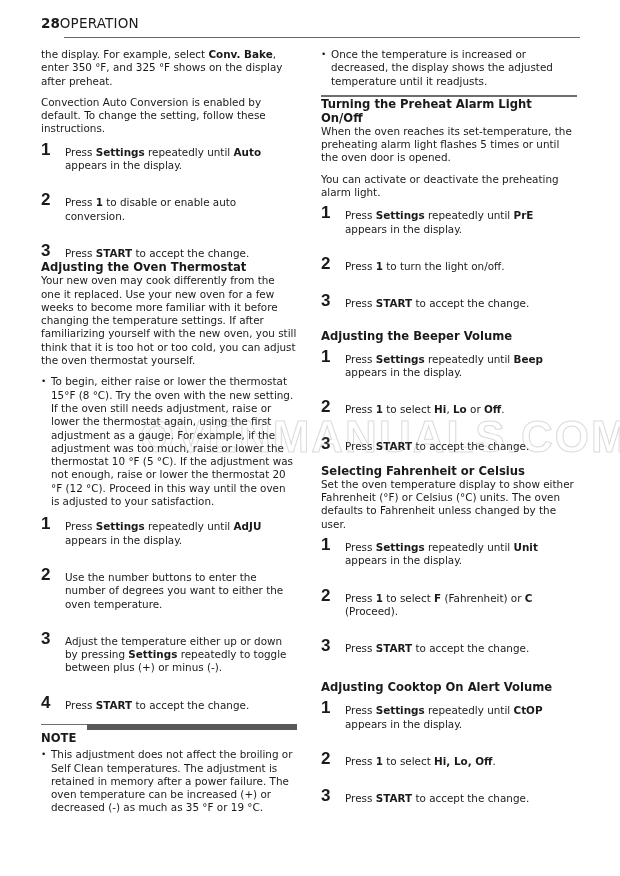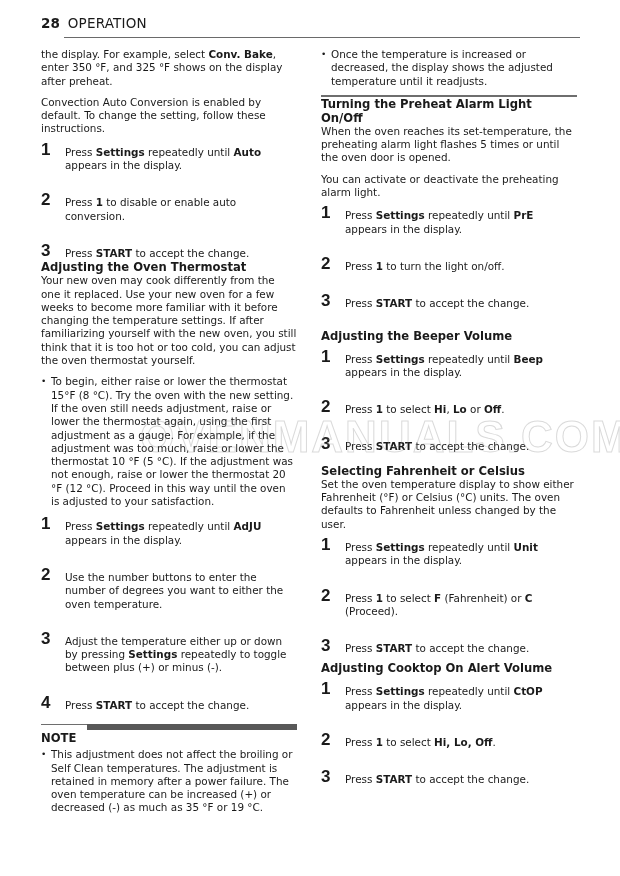--- a/index.html
+++ b/index.html
@@ -1,20 +1,20 @@
 <!DOCTYPE html>
 <html><head>
 <meta charset="utf-8">
 <style>
   * { margin: 0; padding: 0; box-sizing: border-box; }
   html, body { width: 620px; height: 876px; background: #ffffff; overflow: hidden; }
   body { position: relative; font-family: "DejaVu Sans", "Liberation Sans", sans-serif; color: #1a1a1a; }
   .header { position: absolute; left: 41px; top: 15px; font-size: 13.5px; }
   .header .pnum { font-weight: bold; }
-  .header .sect { margin-left: 8px; letter-spacing: 0.2px; text-align: center; }
+  .header .sect { margin-left: 0; letter-spacing: 0.2px; text-align: center; }
   .header-rule { position: absolute; left: 64px; right: 40px; top: 37px; height: 1px; background: #6a6a6a; }
   .col { position: absolute; top: 48px; width: 256px; font-size: 10.4px; line-height: 13.3px; }
   .col.left { left: 41px; }
   .col.right { left: 321px; }
   p { margin-bottom: 8px; }
   .h { font-weight: bold; font-size: 11.6px; line-height: 14px; }
   b { font-weight: bold; }
   .step { position: relative; padding-left: 24px; }
   .step .n { position: absolute; left: 0; top: -3px; font-family: "Liberation Sans", sans-serif; font-weight: bold; font-size: 17px; }
   .bullet { position: relative; padding-left: 10px; }
@@ -75,19 +75,19 @@
   <div class="step" style="margin-top:10px;"><span class="n">1</span><span>Press </span><b>Settings</b><span> repeatedly until </span><b>Beep</b><span> appears in the display.</span></div>
   <div class="step" style="margin-top:24px;"><span class="n">2</span><span>Press </span><b>1</b><span> to select </span><b>Hi</b><span>, </span><b>Lo</b><span> or </span><b>Off</b><span>.</span></div>
   <div class="step" style="margin-top:24px;"><span class="n">3</span><span>Press </span><b>START</b><span> to accept the change.</span></div>
 
   <div class="h" style="margin-top:10px;">Selecting Fahrenheit or Celsius</div>
   <p>Set the oven temperature display to show either Fahrenheit (°F) or Celsius (°C) units. The oven defaults to Fahrenheit unless changed by the user.</p>
   <div class="step" style="margin-top:10px;"><span class="n">1</span><span>Press </span><b>Settings</b><span> repeatedly until </span><b>Unit</b><span> appears in the display.</span></div>
   <div class="step" style="margin-top:24px;"><span class="n">2</span><span>Press </span><b>1</b><span> to select </span><b>F</b><span> (Fahrenheit) or </span><b>C</b><span> (Proceed).</span></div>
   <div class="step" style="margin-top:24px;"><span class="n">3</span><span>Press </span><b>START</b><span> to accept the change.</span></div>
 
-  <div class="h" style="margin-top:6px;">Adjusting Cooktop On Alert Volume</div>
+  <div class="h" style="margin-top:25px;">Adjusting Cooktop On Alert Volume</div>
   <div class="step" style="margin-top:10px;"><span class="n">1</span><span>Press </span><b>Settings</b><span> repeatedly until </span><b>CtOP</b><span> appears in the display.</span></div>
   <div class="step" style="margin-top:24px;"><span class="n">2</span><span>Press </span><b>1</b><span> to select </span><b>Hi, Lo, Off</b><span>.</span></div>
   <div class="step" style="margin-top:24px;"><span class="n">3</span><span>Press </span><b>START</b><span> to accept the change.</span></div>
 </div>
 
 <div class="watermark">OVENMANUALS.COM</div>
 
 </body></html>

